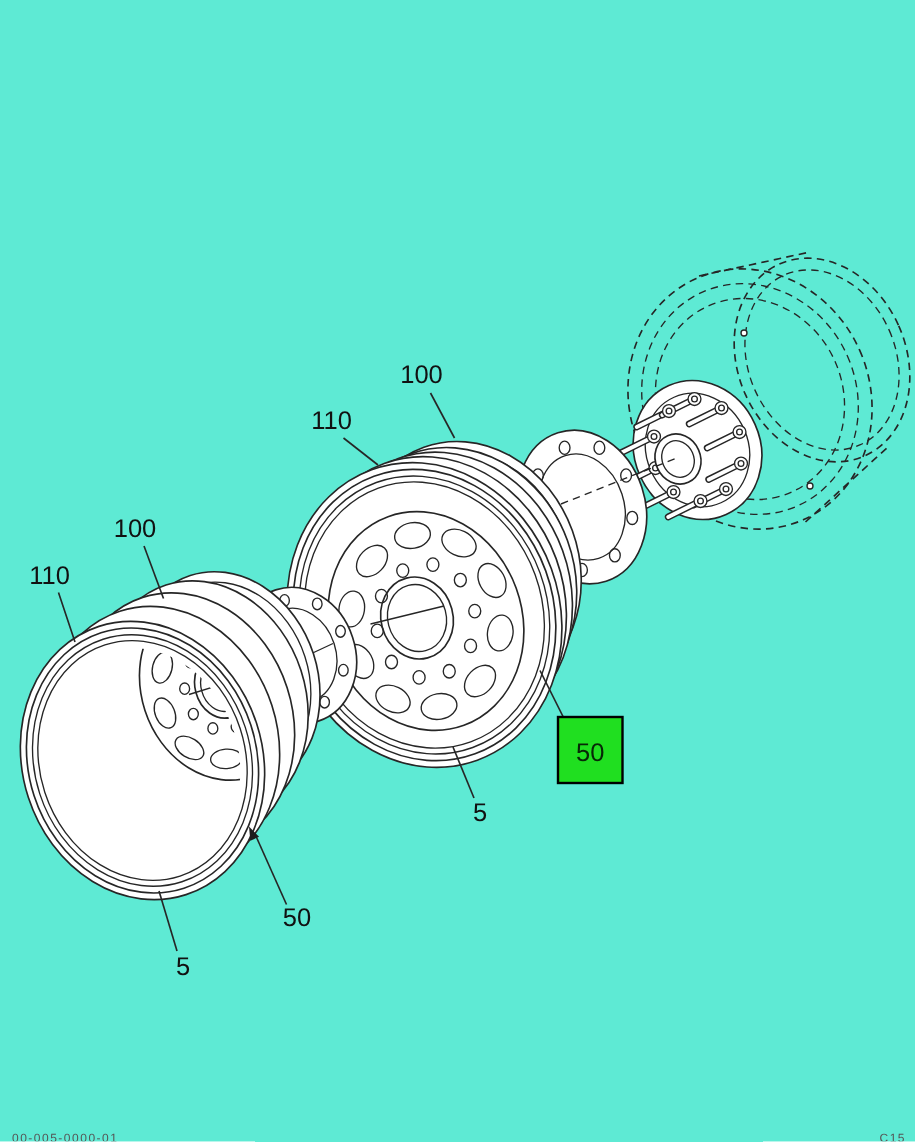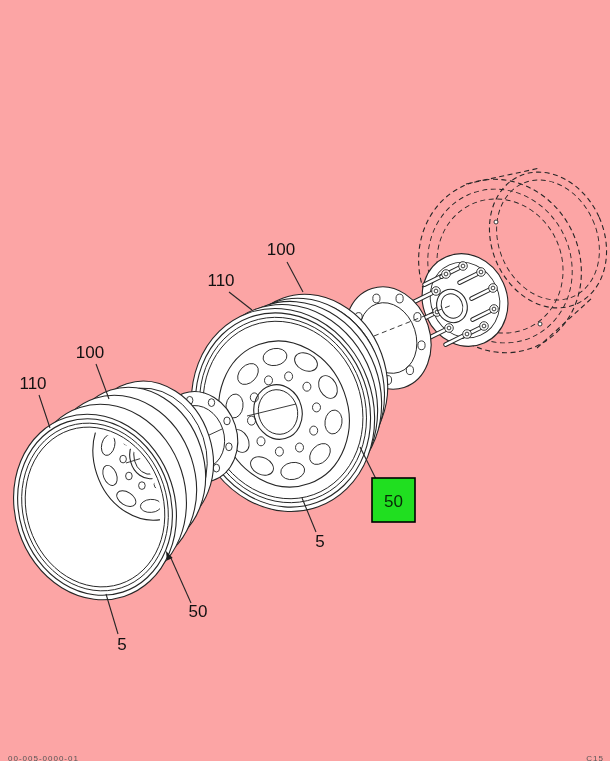--- a/index.html
+++ b/index.html
@@ -1,16 +1,16 @@
 <!DOCTYPE html>
 <html><head>
 <meta charset="utf-8">
 <style>
   html,body{margin:0;padding:0;background:#fff;}
-  .page{position:relative;width:610px;height:761px;background:#fca5a5;overflow:hidden;
+  .page{position:relative;width:610px;height:761px;background:#5eead4;overflow:hidden;
         font-family:"Liberation Sans", sans-serif;}
   svg{position:absolute;top:0;left:0;}
   .ln{stroke:#262626;stroke-width:1.1;fill:none;}
   .wf{stroke:#262626;stroke-width:1.1;fill:#ffffff;}
   .thin{stroke-width:0.9;}
   .dash{stroke-dasharray:5 3.5;}
   .callout{font-size:17px;fill:#111;}
   .hl-label{font-size:17px;fill:#072807;}
   .footer-text{position:absolute;font-size:8px;color:#555;letter-spacing:1px;
                white-space:nowrap;line-height:10px;}

